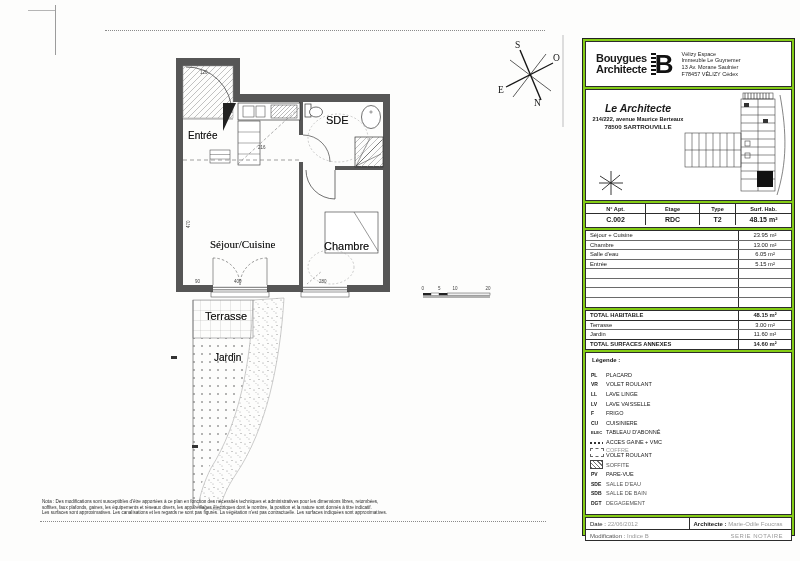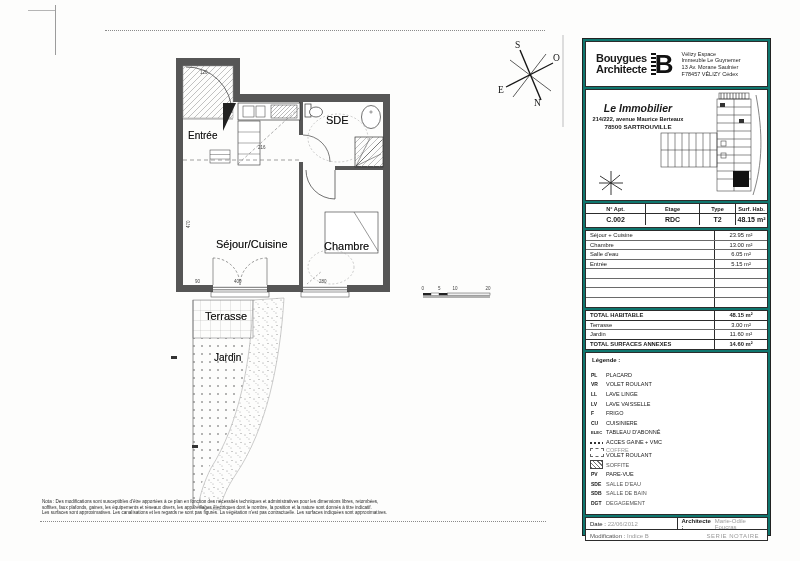--- a/index.html
+++ b/index.html
@@ -3,22 +3,22 @@
 <meta charset="utf-8">
 <style>
   html,body{margin:0;padding:0;}
   body{width:800px;height:561px;background:#fdfdfc;position:relative;overflow:hidden;
        font-family:"Liberation Sans",sans-serif;color:#1a1a1a;}
   .abs{position:absolute;}
   .t{position:absolute;white-space:nowrap;text-shadow:0 0 .4px rgba(0,0,0,.45);}
   .plan-label{font-size:10.5px;color:#111;}
   .dotline{position:absolute;border-top:1px dotted #8a8a8a;height:0;}
   
-  #panel{position:absolute;left:582px;top:38px;width:189px;height:498px;
-         border:1.5px solid #222;background:#0f766e;box-sizing:border-box;}
+  #panel{position:absolute;left:582px;top:38px;width:213px;height:498px;
+         border:1.5px solid #222;background:#84cc16;box-sizing:border-box;}
   .sec{border:1px solid #2c2c2c;margin:2px;background:#fff;position:relative;box-sizing:border-box;overflow:hidden;}
   .row{display:flex;align-items:center;box-sizing:border-box;}
   .cell{box-sizing:border-box;}
   .areaCol{width:52px;border-left:1px solid #2c2c2c;text-align:center;align-self:stretch;
            display:flex;align-items:center;justify-content:center;}
   .roomRow{height:9.5px;border-bottom:1px solid #6a6a6a;font-size:5.8px;}
   .roomRow .lbl{flex:1;padding-left:4px;}
   .legendRow{height:9.6px;font-size:5.5px;display:flex;align-items:center;}
   .legAbbr{width:20px;padding-left:5px;font-weight:700;font-size:5px;box-sizing:border-box;}
   .faint{color:#9a9a9a;}
@@ -168,21 +168,21 @@
       <text x="515" y="48">S</text>
       <text x="553" y="61">O</text>
       <text x="498" y="93">E</text>
       <text x="534" y="106">N</text>
     </g>
   </g>
 </svg>
 
 <div class="t plan-label" style="left:188px;top:130px;font-size:10px;">Entrée</div>
 <div class="t plan-label" style="left:326px;top:114px;font-size:11px;">SDE</div>
-<div class="t plan-label" style="left:216px;top:238px;font-size:11px;">Séjour/Cuisine</div>
+<div class="t plan-label" style="left:210px;top:238px;font-size:11px;font-family:Liberation Serif, serif;">Séjour/Cuisine</div>
 <div class="t plan-label" style="left:324px;top:240px;font-size:11px;">Chambre</div>
 <div class="t plan-label" style="left:205px;top:310px;font-size:11px;">Terrasse</div>
 <div class="t plan-label" style="left:214px;top:352px;font-size:10px;">Jardin</div>
 
 <div id="panel">
 
   <div class="sec" style="height:46px;">
     <div class="row" style="height:100%;padding:4px 4px 4px 10px;">
       <div style="font-weight:700;font-size:11px;line-height:11px;letter-spacing:-0.3px;">
         <div>Bouygues</div>
@@ -196,21 +196,21 @@
         <div>Vélizy Espace</div>
         <div>Immeuble Le Guynemer</div>
         <div>13 Av. Morane Saulnier</div>
         <div>F78457 VÉLIZY Cédex</div>
       </div>
     </div>
   </div>
 
   <div class="sec" style="height:112px;">
     <div class="abs" style="left:4px;top:12px;width:96px;text-align:center;">
-      <div style="font-style:italic;font-weight:700;font-size:10.5px;">Le Immobilier</div>
+      <div style="font-style:italic;font-weight:700;font-size:10.5px;">Le Architecte</div>
       <div style="font-size:5.6px;font-weight:700;margin-top:2px;">214/222, avenue Maurice Berteaux</div>
       <div style="font-size:6.2px;font-weight:700;margin-top:1px;">78500 SARTROUVILLE</div>
     </div>
 
     <svg class="abs" style="right:2px;top:1px;" width="106" height="108" viewBox="0 0 106 104">
       <g fill="none" stroke="#444" stroke-width="0.6">
         <rect x="58" y="6" width="34" height="92"></rect>
         <line x1="58" y1="14" x2="92" y2="14"></line>
           <line x1="58" y1="22" x2="92" y2="22"></line>
         <line x1="58" y1="30" x2="92" y2="30"></line>

